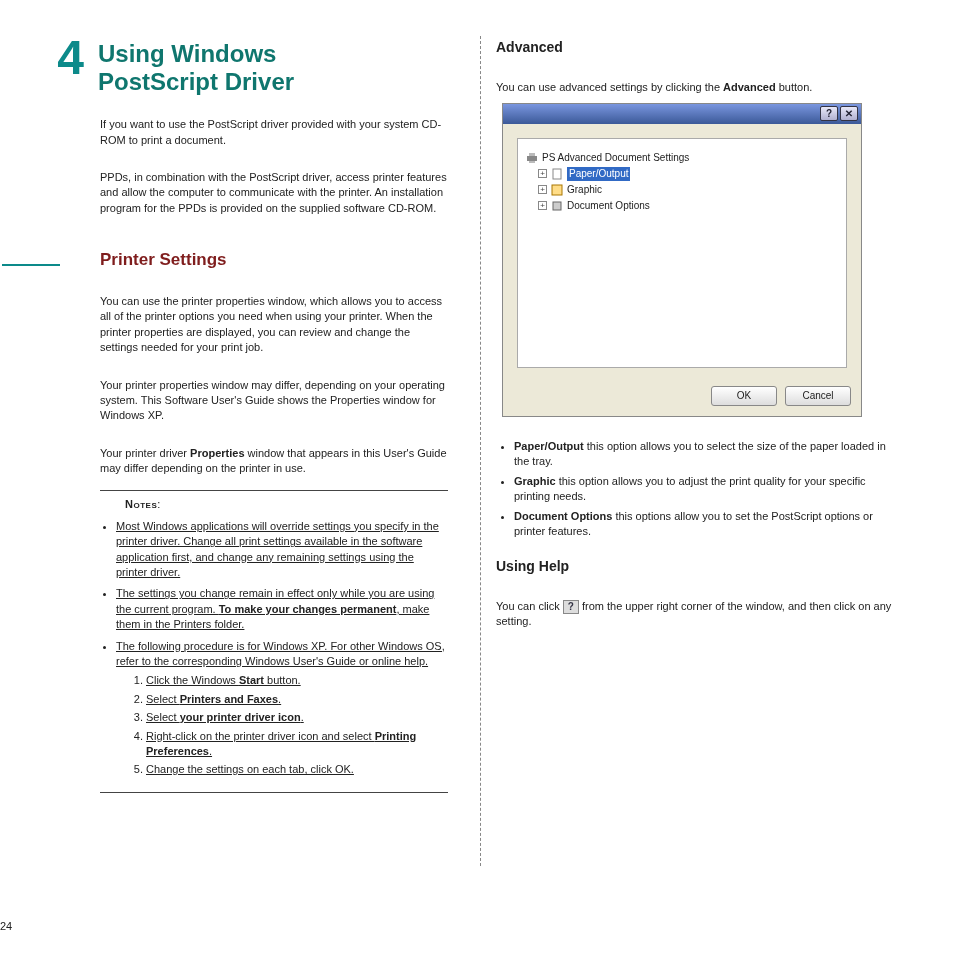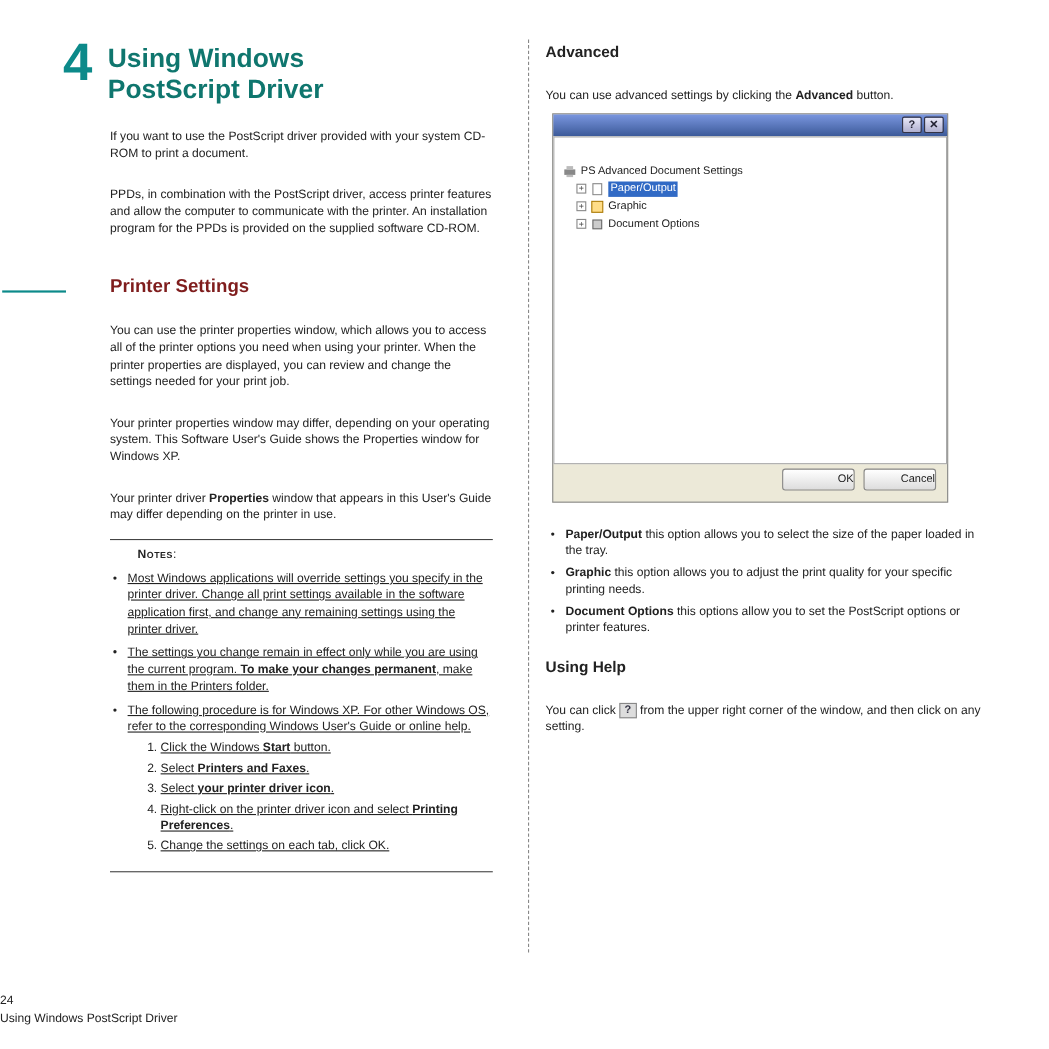--- a/index.html
+++ b/index.html
@@ -108,32 +108,32 @@
     border: 1px solid #334;
     border-radius: 2px;
     font-size: 10px;
     line-height: 13px;
     text-align: center;
     color: #223;
     font-weight: bold;
   }
   .dlg-body {
     background: #fff;
-    margin: 0;
+    margin: 14px;
     border: 1px solid #aaa;
-    height: 298px;
-    padding: 24px 8px;
+    height: 230px;
+    padding: 12px 8px;
   }
   .tree-root { display:flex; align-items:center; gap:4px; }
   .tree-item { margin-left: 12px; margin-top:2px; display:flex; align-items:center; gap:4px; }
   .exp { width:9px;height:9px;border:1px solid #888;font-size:8px;line-height:7px;text-align:center;color:#444;background:#fff;}
   .ticon { width:12px;height:12px;display:inline-block;}
   .sel { background:#316ac5; color:#fff; padding:0 2px; }
   .btnrow { display:flex; justify-content:flex-end; padding:4px 10px 10px; gap:8px;}
-  .winbtn { width:66px; height:20px; border:1px solid #888; background:linear-gradient(#fff,#ddd); border-radius:3px; font-size:10px; text-align:right; line-height:18px;}
+  .winbtn { width:66px; height:20px; border:1px solid #888; background:linear-gradient(#fff,#ddd); border-radius:3px; font-size:10px; text-align:center; line-height:18px;}
   ul.adv { list-style: disc; padding-left: 18px; margin-top:22px; }
   ul.adv li { margin-top:4px; font-size:11px; }
   .help-icon { display:inline-block; width:16px; height:14px; background:#ddd; border:1px solid #888; font-size:10px; line-height:12px; text-align:center; font-weight:bold; color:#334; vertical-align:middle; }
 </style>
 </head>
 <body>
 
 <div class="page">
   <div class="col-left">
     <div class="chapter-row">
@@ -241,14 +241,13 @@
     <p class="para">
       <span>You can click </span><span class="help-icon">?</span><span> from the upper right corner of the window, and then click on any setting.</span>
     </p>
   </div>
 </div>
 
 <div class="divider"></div>
 
 <div class="footer">
   <div>24</div>
-  <div>Using Windows PostScript Driver</div>
 </div>
 
 </body></html>

